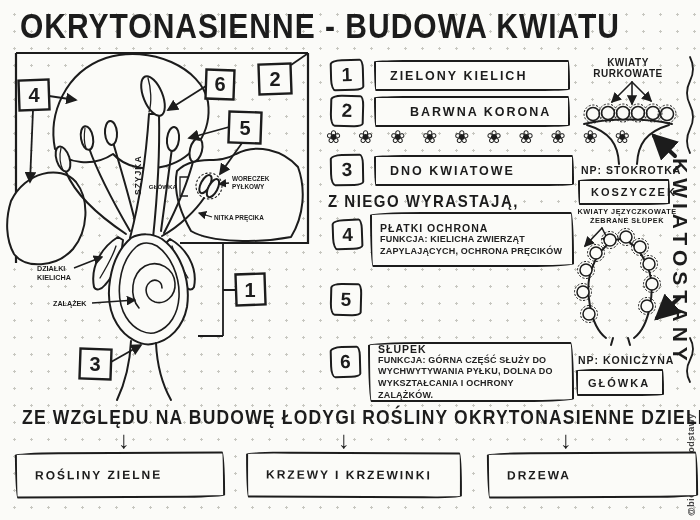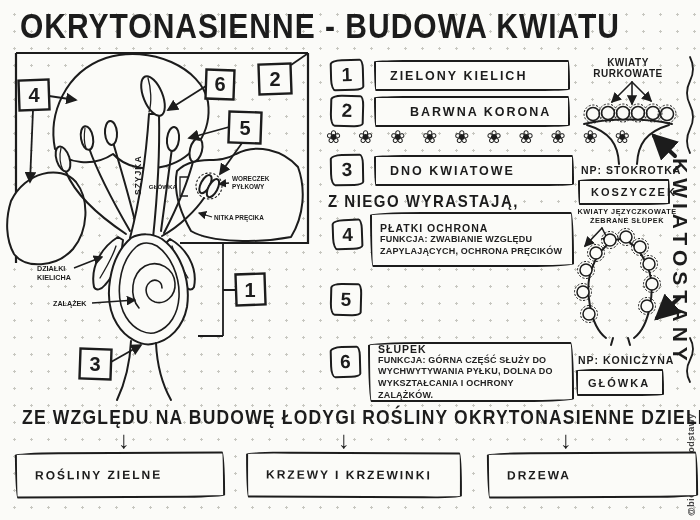--- a/index.html
+++ b/index.html
@@ -190,21 +190,21 @@
   <div class="abs numsq" style="left:330px;top:154px;width:34px;height:32px;transform:rotate(-1deg);">3</div>
   <div class="abs sketchbox" style="left:374px;top:155px;width:200px;height:31px;">
     <span class="lbl">DNO KWIATOWE</span>
   </div>
 
   <div class="abs" id="subheading" style="left:328px;top:192px;">Z NIEGO WYRASTAJĄ,</div>
 
   <div class="abs numsq" style="left:332px;top:219px;width:31px;height:31px;transform:rotate(-2deg);">4</div>
   <div class="abs sketchbox descbox" style="left:370px;top:212px;width:204px;height:55px;">
     <div class="desc-title">PŁATKI OCHRONA</div>
-    <div class="desc-text">FUNKCJA: ZWABIANIE WZGLĘDU ZAPYLAJĄCYCH, OCHRONA PRĘCIKÓW</div>
+    <div class="desc-text">FUNKCJA: KIELICHA ZWIERZĄT ZAPYLAJĄCYCH, OCHRONA PRĘCIKÓW</div>
   </div>
 
   <div class="abs numsq" style="left:330px;top:283px;width:32px;height:33px;transform:rotate(1.5deg);">5</div>
 
   <div class="abs numsq" style="left:330px;top:346px;width:31px;height:32px;transform:rotate(-1.5deg);">6</div>
   <div class="abs sketchbox descbox" style="left:368px;top:336px;width:206px;height:60px;margin-top:6px;">
     <div class="desc-title">SŁUPEK</div>
     <div class="desc-text">FUNKCJA: GÓRNA CZĘŚĆ SŁUŻY DO WYCHWYTYWANIA PYŁKU, DOLNA DO WYKSZTAŁCANIA I OCHRONY ZALĄŻKÓW.</div>
   </div>
 

